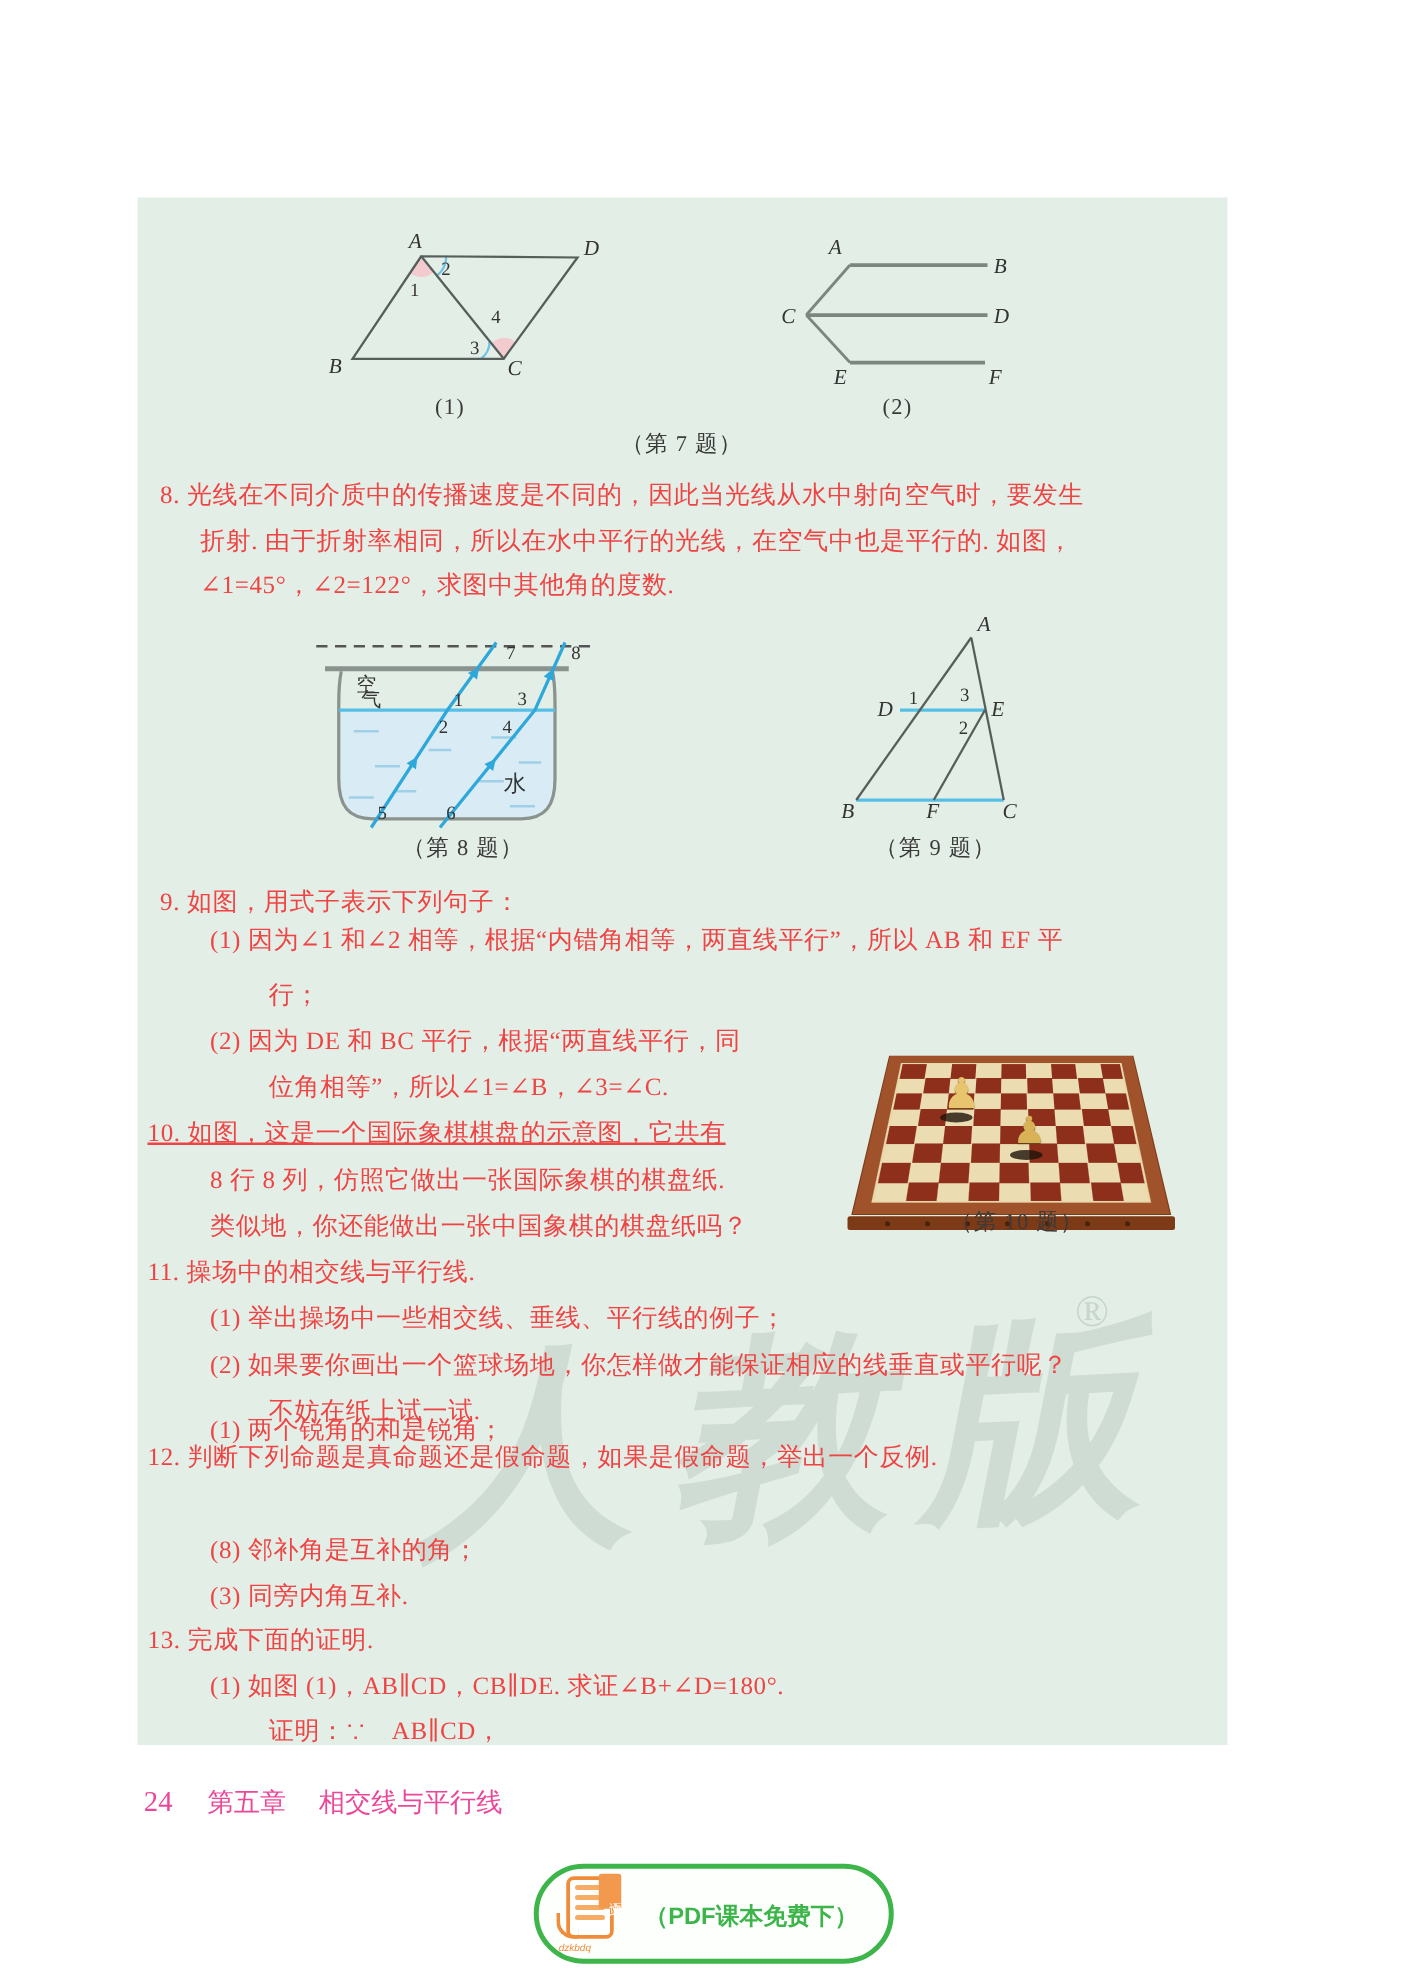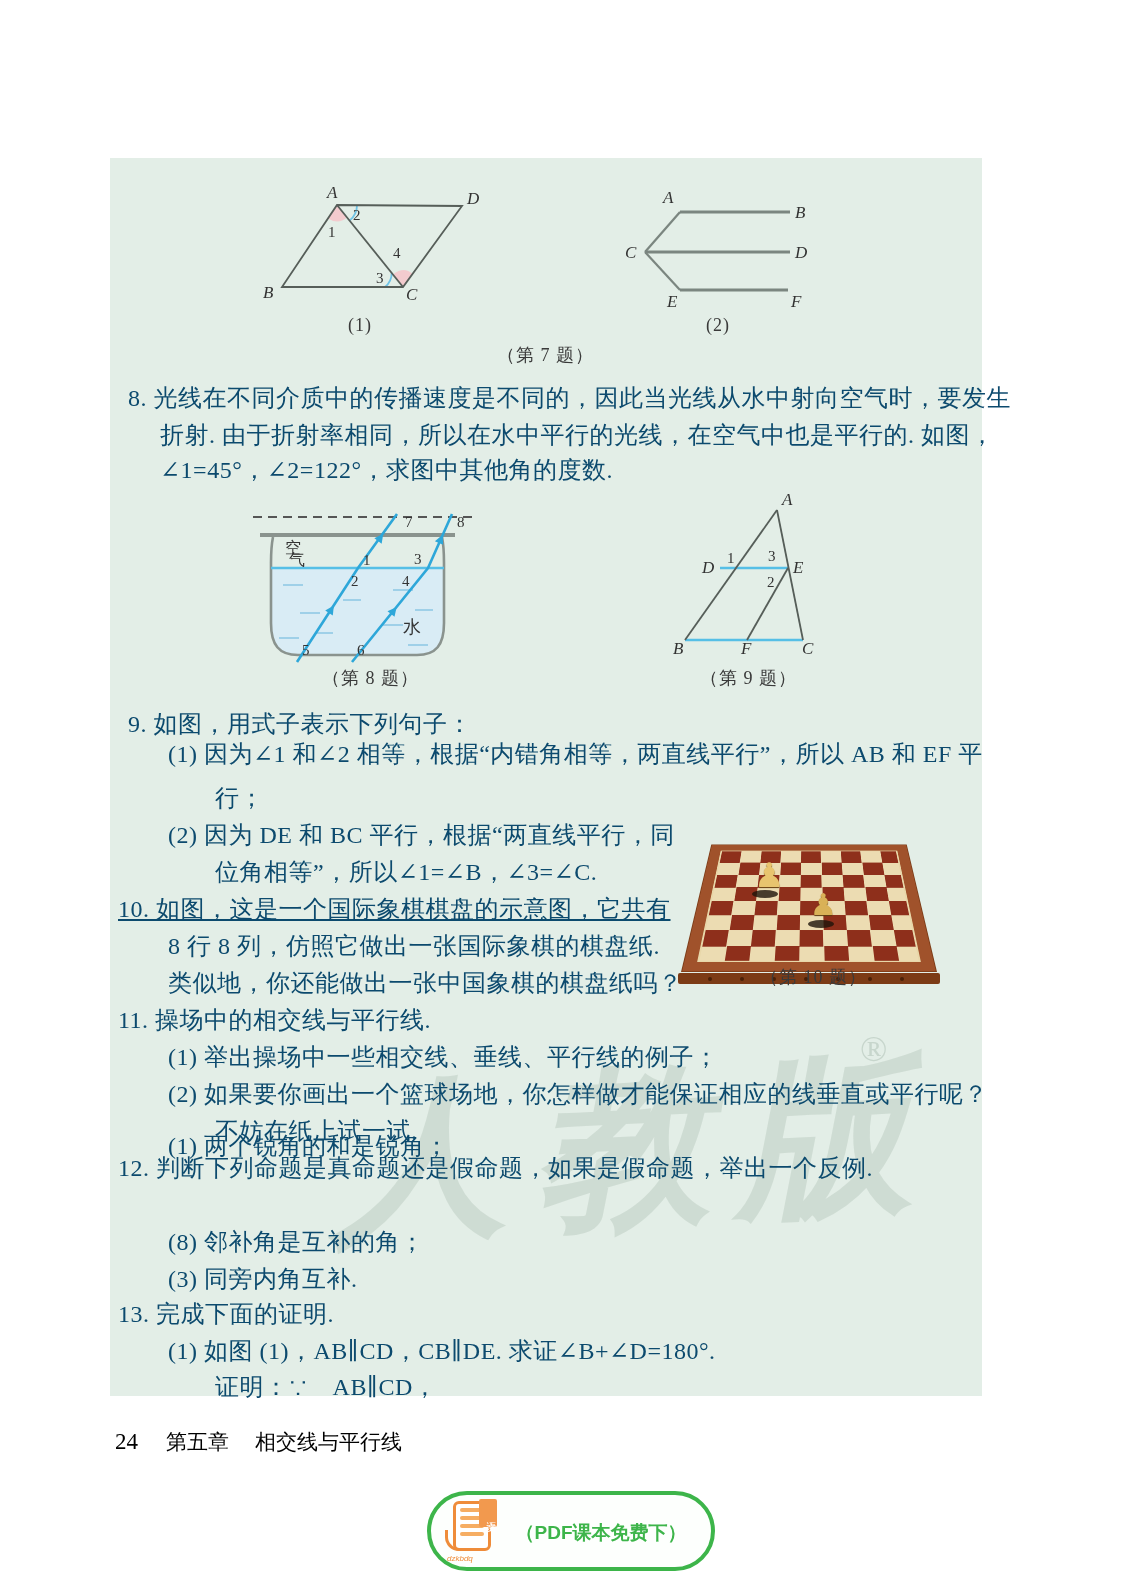--- a/index.html
+++ b/index.html
@@ -2,21 +2,21 @@
 <html><head>
 <meta charset="utf-8">
 <style>
   html,body{margin:0;padding:0;}
   body{
     width:1130px;height:1580px;position:relative;background:#ffffff;
     font-family:"Liberation Serif","DejaVu Serif",serif;color:#2b2b2b;
     overflow:hidden;
   }
   .green-page{position:absolute;left:110px;top:158px;width:872px;height:1238px;background:#e3eee7;}
-  .txt{position:absolute;white-space:nowrap;font-size:24px;line-height:1;color:#0c4a6e;letter-spacing:0.5px;}
+  .txt{position:absolute;white-space:nowrap;font-size:20px;line-height:1;color:#ef4444;letter-spacing:0.5px;}
   .cap{position:absolute;white-space:nowrap;font-size:18px;color:#3a3a3a;letter-spacing:1px;}
   svg text{font-family:"Liberation Serif","DejaVu Serif",serif;}
   .vlabel{font-size:17px;font-style:italic;fill:#333;}
   .nlabel{font-size:15px;fill:#333;}
   .cjk{font-size:16px;fill:#333;font-style:normal;}
   
   .watermark{position:absolute;left:330px;top:1030px;width:620px;height:240px;
     font-size:175px;font-style:italic;font-weight:bold;letter-spacing:28px;
     color:rgba(158,178,166,0.30);transform:rotate(-3deg);white-space:nowrap;overflow:visible;}
   .wm-reg{position:absolute;left:860px;top:1028px;font-size:36px;color:rgba(158,178,166,0.40);font-style:normal;}
@@ -27,21 +27,21 @@
     transform:perspective(520px) rotateX(44deg);transform-origin:50% 100%;}
   .checks{position:absolute;left:13px;top:13px;right:13px;bottom:13px;
     border:2px solid #e8d7a9;
     background:repeating-conic-gradient(#ecdcb2 0% 25%, #8e2f1b 0% 50%);
     background-size:51px 51px;}
   .board-side{position:absolute;left:2px;bottom:2px;width:262px;height:11px;background:#7c3b16;border-radius:2px;}
   .board-side i{position:absolute;top:4px;width:4px;height:4px;border-radius:50%;background:#4a2008;}
   .piece{position:absolute;font-family:"DejaVu Sans",sans-serif;line-height:1;}
   .piece-shadow{position:absolute;width:26px;height:8px;border-radius:50%;background:rgba(30,20,10,0.8);}
   
-  .footer{position:absolute;left:115px;top:1428px;font-size:21px;color:#000000;white-space:nowrap;}
+  .footer{position:absolute;left:115px;top:1428px;font-size:21px;color:#ec4899;white-space:nowrap;}
   .footer b{font-size:23px;font-weight:normal;margin-right:28px;}
   .footer span{margin-right:26px;}
   
   .badge{position:absolute;left:427px;top:1491px;width:288px;height:80px;background:#fdfffd;
     border:4px solid #3db54a;border-radius:40px;box-sizing:border-box;
     display:flex;align-items:center;font-family:"Liberation Sans","DejaVu Sans",sans-serif;}
   .badge-icon{position:relative;width:58px;height:64px;margin-left:10px;flex:0 0 auto;}
   .tab{position:absolute;left:12px;top:2px;width:32px;height:44px;background:#fff;border:3px solid #ef8c3a;border-radius:6px;}
   .tab i{display:block;height:4px;background:#f6ad63;margin:4px 4px 0;border-radius:2px;}
   .tab-tag{position:absolute;right:2px;top:0px;width:18px;height:28px;background:#f2994e;color:#fff;

